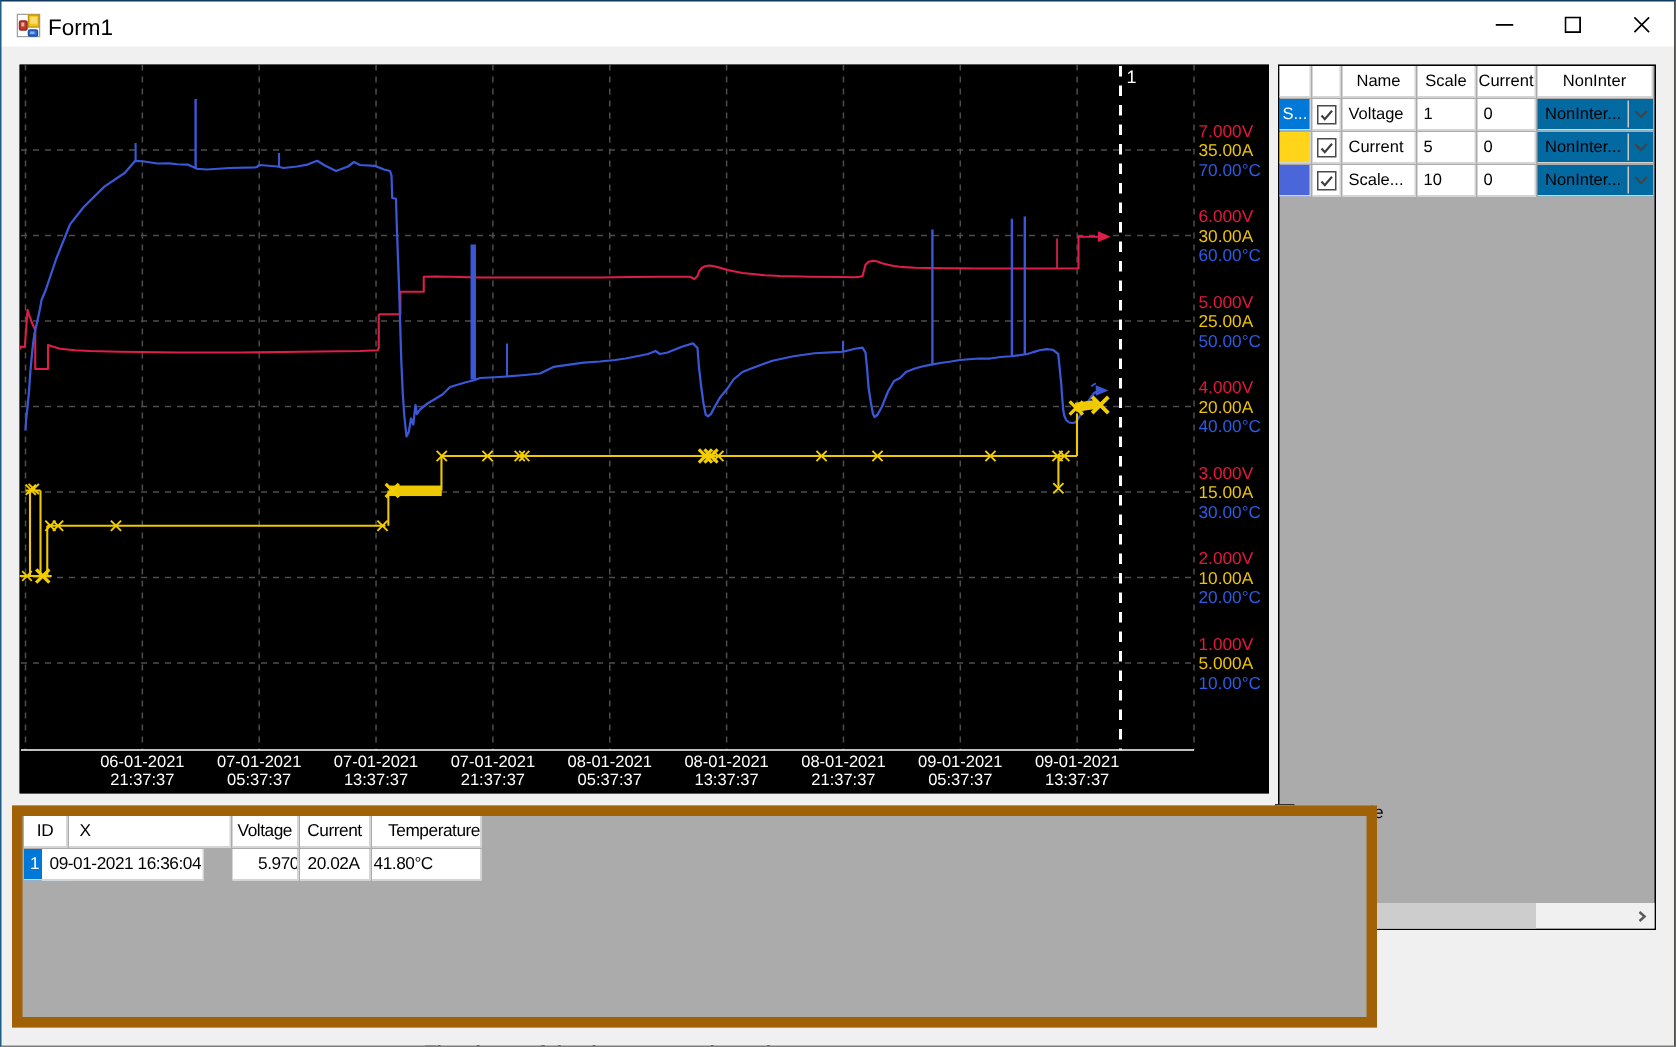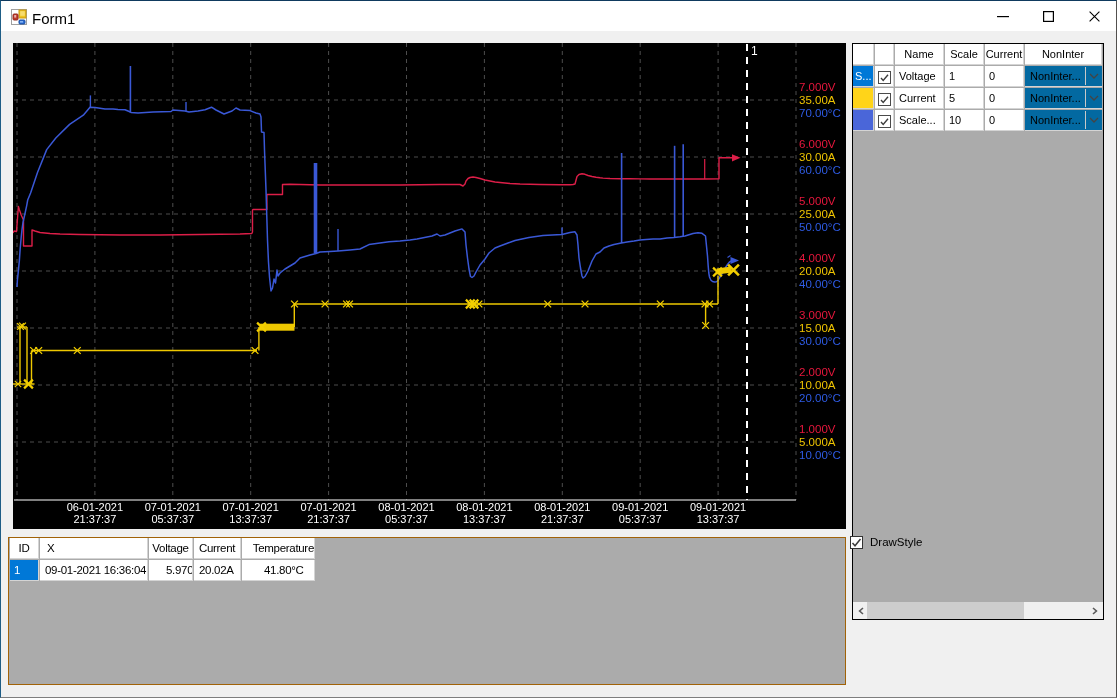--- a/index.html
+++ b/index.html
@@ -14,22 +14,22 @@
 .gheader { position:absolute; top:0; height:21px; background:#fff; border-right:1px solid #d4d4d4;
   border-bottom:1px solid #d4d4d4; font-size:11px; text-align:center; line-height:21px; color:#000; }
 .grow { position:absolute; left:0; width:250px; height:22px; }
 .gc { position:absolute; top:0; height:21px; background:#fff; border-right:1px solid #d4d4d4;
   border-bottom:1px solid #d4d4d4; font-size:11px; line-height:21px; color:#000; }
 .gc.combo { background:#0369a1; border-right:none; }
 .cb { display:inline-block; position:relative; left:3px; top:4px; width:13px; height:13px;
   background:#fff; border:1px solid #4a4a4a; text-align:center; }
 .cb svg { position:absolute; left:1px; top:2px; }
 .hsb { position:absolute; left:0; bottom:0; width:250px; height:17px; background:#f0f0f0; }
-.tpanel { position:absolute; left:8px; top:537px; width:838px; height:148px; background:#ababab;
-  border:1px solid #a16207; }
+.tpanel { position:absolute; left:8px; top:537px; width:910px; height:148px; background:#ababab;
+  border:7px solid #a16207; }
 .th { position:absolute; top:0; height:21px; background:#fff; border-right:1px solid #d4d4d4;
   border-bottom:1px solid #d4d4d4; font-size:11.5px; letter-spacing:-0.3px; line-height:21px; color:#000; white-space:nowrap; overflow:hidden; }
 .td { position:absolute; top:22px; height:21px; background:#fff; border-right:1px solid #d4d4d4;
   border-bottom:1px solid #d4d4d4; font-size:11.5px; letter-spacing:-0.3px; line-height:21px; color:#000; white-space:nowrap; overflow:hidden; }
 #autoupd { position:absolute; left:850px; top:536px; font-size:11.5px; color:#000; }
 #autoupd .cb2 { position:absolute; left:0; top:0; width:13px; height:13px; background:#fff;
   border:1px solid #333; }
 #autoupd span { position:absolute; left:20px; top:0; }
 #botclip { position:absolute; left:283px; top:694px; width:268px; height:4px; overflow:hidden;
   font-size:13px; color:#55554a; font-weight:bold; }
@@ -245,18 +245,18 @@
     </div>
     <span>DrawStyle</span>
   </div>
 <div class="tpanel">
     <div class="th" style="left:1px;width:29px;text-align:center">ID</div>
     <div class="th" style="left:31px;width:108px;padding-left:7px">X</div>
     <div class="th" style="left:140px;width:44px;text-align:center">Voltage</div>
     <div class="th" style="left:185px;width:47px;text-align:center">Current</div>
     <div class="th" style="left:233px;width:73px;text-align:right">Temperature</div>
     <div class="td" style="left:1px;width:29px;padding-left:4px;background:#0078d7;color:#fff;">1</div>
-    <div class="td" style="left:31px;width:108px;padding-left:5px;">09-01-2021 16:36:04</div>
+    <div class="td" style="left:13px;width:108px;padding-left:5px;">09-01-2021 16:36:04</div>
     <div class="td" style="left:140px;width:44px;padding-left:17px;">5.970V</div>
     <div class="td" style="left:185px;width:47px;padding-left:5px;">20.02A</div>
-    <div class="td" style="left:233px;width:73px;padding-left:22px;">41.80°C</div>
+    <div class="td" style="left:233px;width:73px;padding-left:1px;">41.80°C</div>
   </div>
 <div id="botclip">The shape of the data curves shown in</div>
 <div id="frame"></div>
 </body></html>

